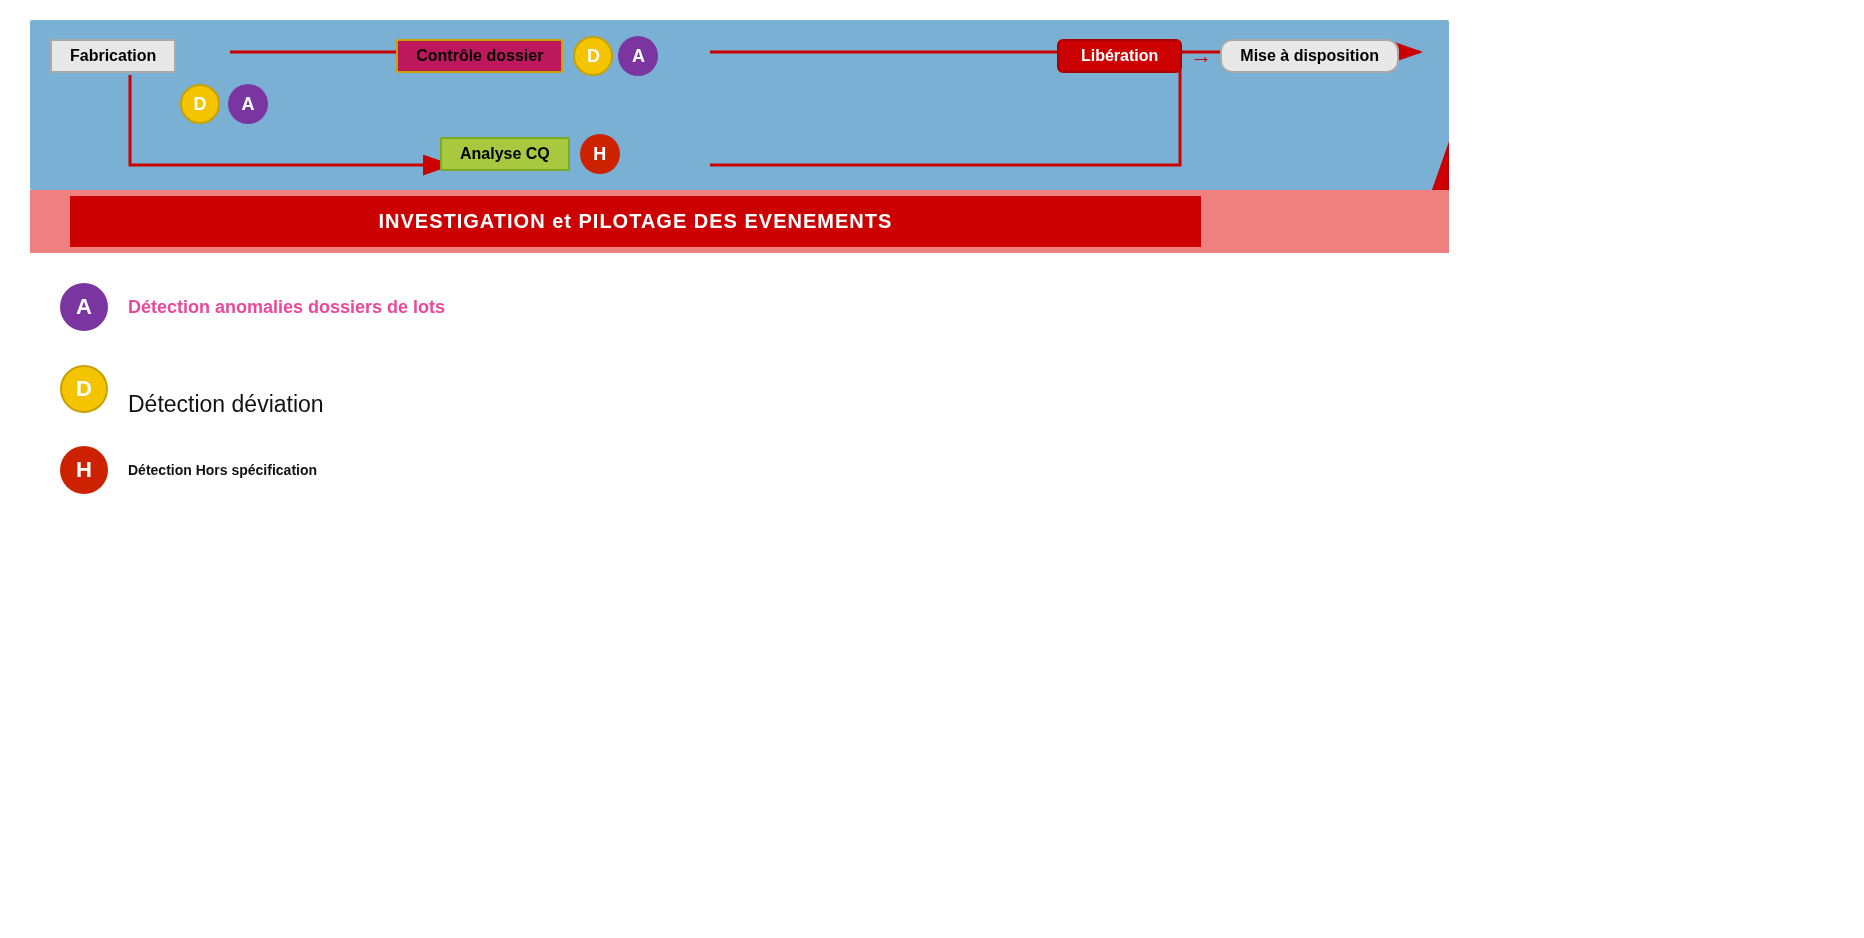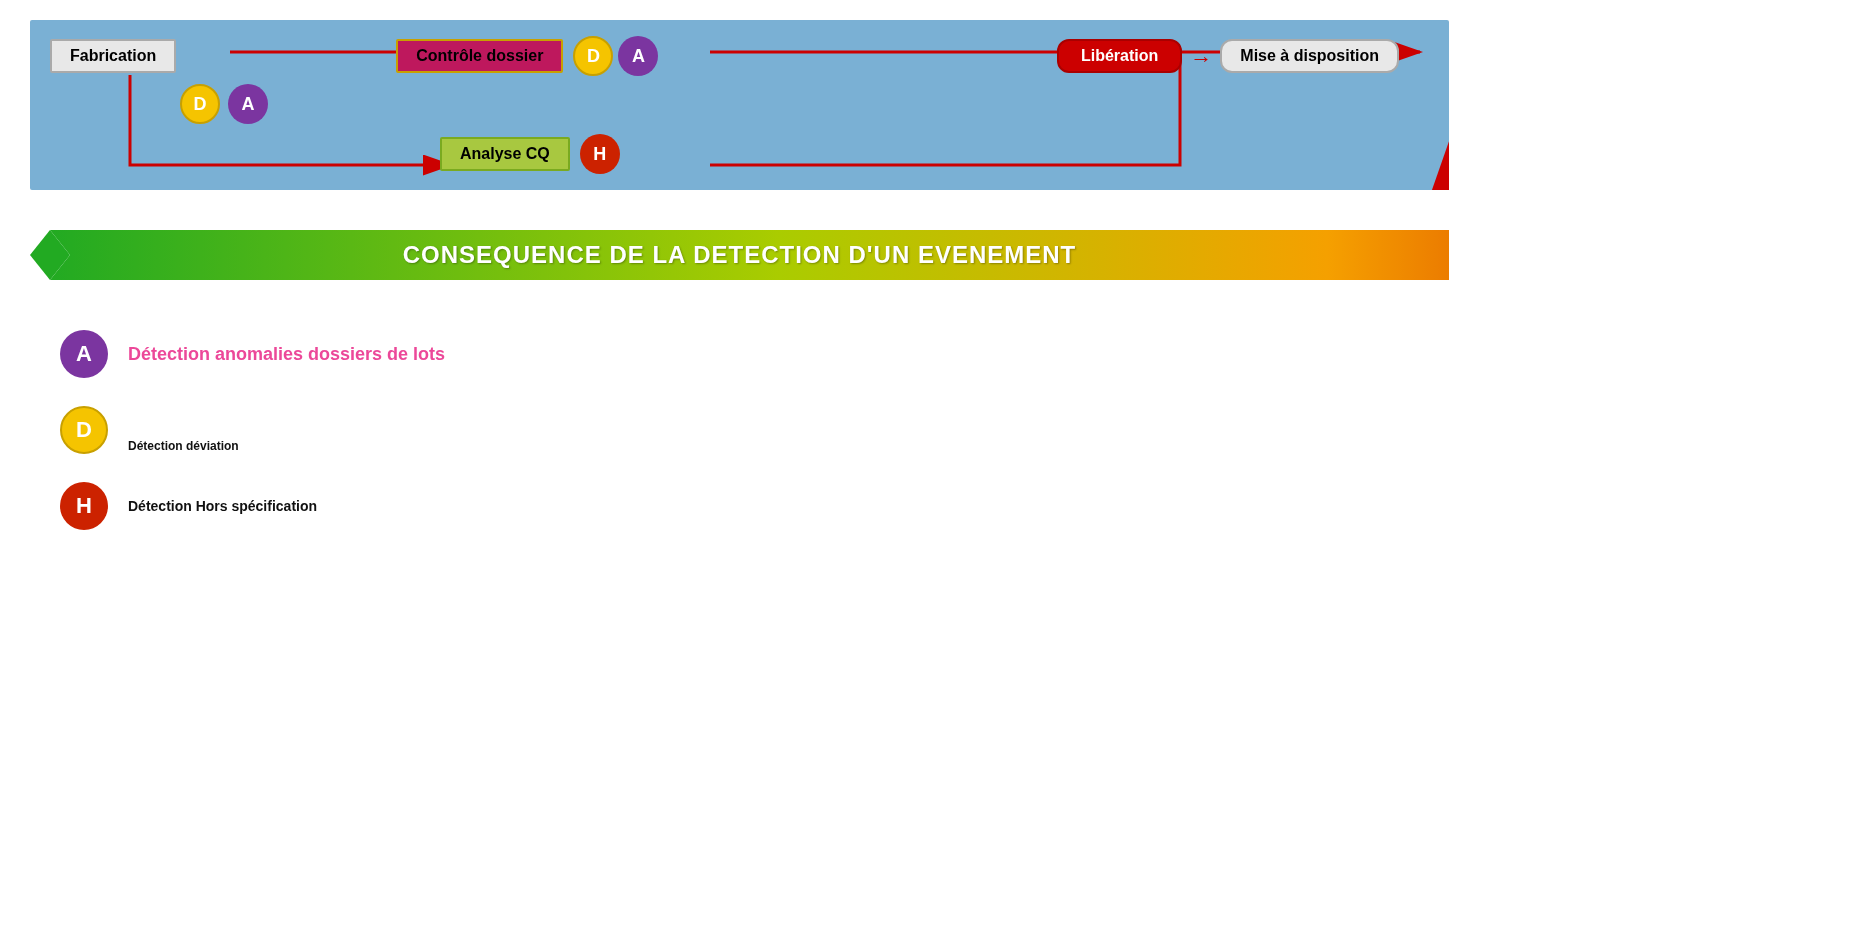--- a/index.html
+++ b/index.html
@@ -63,21 +63,21 @@
       <div style="margin-left:10px; width:40px;height:40px;border-radius:50%;background:#f5c400;display:flex;align-items:center;justify-content:center;font-size:18px;font-weight:700;color:white;border:2px solid #c8a000;">
         <span>D</span>
       </div>
 
       <div style="margin-left:5px; width:40px;height:40px;border-radius:50%;background:#7b35a0;display:flex;align-items:center;justify-content:center;font-size:18px;font-weight:700;color:white;">
         <span>A</span>
       </div>
 
       <div style="flex:1;"></div>
 
-      <div style="border:2px solid #aa0000; background:#cc0000; color:white; padding:6px 22px; font-size:16px; font-weight:700; border-radius:12px; white-space:nowrap;">
+      <div style="border:2px solid #aa0000; background:#cc0000; color:white; padding:6px 22px; font-size:16px; font-weight:700; border-radius:6px; white-space:nowrap;">
         <span>Libération</span>
       </div>
 
       <div style="margin:0 8px;color:#cc0000;font-size:22px;font-weight:700;">→</div>
 
       <div style="border:2px solid #aaa; background:#e8e8e8; padding:6px 18px; font-size:16px; font-weight:600; border-radius:12px; white-space:nowrap; margin-right:30px;">
         <span>Mise à disposition</span>
       </div>
     </div>
 
@@ -95,57 +95,42 @@
       <div style="border:2px solid #7aaa20; background:#a8c840; padding:6px 18px; font-size:16px; font-weight:600; border-radius:2px; white-space:nowrap;">
         <span>Analyse CQ</span>
       </div>
 
       <div style="margin-left:10px; width:40px;height:40px;border-radius:50%;background:#cc2200;display:flex;align-items:center;justify-content:center;font-size:18px;font-weight:700;color:white;">
         <span>H</span>
       </div>
     </div>
   </div>
 
+  <div style="background:#f08080; display:flex; align-items:center; justify-content:flex-start; padding: 6px 20px; position:relative;">
 
-  <div style="margin: 20px 0; position:relative; height:90px;">
-    <svg width="100%" height="90">
-
-      <defs>
-        <linearGradient id="arrowGrad" x1="0%" y1="0%" x2="100%" y2="0%">
-          <stop offset="0%" style="stop-color:#22aa22;stop-opacity:1"></stop>
-          <stop offset="40%" style="stop-color:#aacc00;stop-opacity:1"></stop>
-          <stop offset="70%" style="stop-color:#f5a000;stop-opacity:1"></stop>
-          <stop offset="100%" style="stop-color:#cc0000;stop-opacity:1"></stop>
-        </linearGradient>
-      </defs>
-
-      <polygon points="20,20 1780,20 1780,10 1844,45 1780,80 1780,70 20,70 40,45" fill="url(#arrowGrad)"></polygon>
-
-      <polygon points="20,20 40,45 20,70 0,45" fill="#22aa22"></polygon>
-    </svg>
-    
-    <div style="position:absolute;top:50%;left:50%;transform:translate(-50%,-50%);color:white;font-size:24px;font-weight:700;letter-spacing:1px;text-align:center;white-space:nowrap;z-index:2;text-shadow:1px 1px 2px rgba(0,0,0,0.3);">
-      <span>CONSEQUENCE DE LA DETECTION D'UN EVENEMENT</span>
+    <div style="background:#cc0000; color:white; font-size:20px; font-weight:700; letter-spacing:1px; padding:14px 0; width:82%; text-align:center; margin-left: 20px;">
+      <span>INVESTIGATION et PILOTAGE DES EVENEMENTS</span>
     </div>
   </div>
+
 
   <div style="margin: 30px 30px; display:flex; flex-direction:column; gap:28px;">
 
     <div style="display:flex;align-items:center;gap:20px;">
       <div style="width:48px;height:48px;border-radius:50%;background:#7b35a0;display:flex;align-items:center;justify-content:center;font-size:22px;font-weight:700;color:white;flex-shrink:0;">
         <span>A</span>
       </div>
       <span style="font-size:18px;font-weight:600;color:#ec4899;">Détection anomalies dossiers de lots</span>
     </div>
 
     <div style="display:flex;align-items:center;gap:20px;">
       <div style="width:48px;height:48px;border-radius:50%;background:#f5c400;display:flex;align-items:center;justify-content:center;font-size:22px;font-weight:700;color:white;flex-shrink:0;border:2px solid #c8a000;">
         <span>D</span>
       </div>
-      <span style="font-size:12px;font-weight:700;color:#111;margin-top:32px;">Détection déviation</span>
+      <span style="font-size:23px;font-weight:400;color:#111;margin-top:32px;">Détection déviation</span>
     </div>
 
     <div style="display:flex;align-items:center;gap:20px;">
       <div style="width:48px;height:48px;border-radius:50%;background:#cc2200;display:flex;align-items:center;justify-content:center;font-size:22px;font-weight:700;color:white;flex-shrink:0;">
         <span>H</span>
       </div>
       <span style="font-size:14px;font-weight:600;color:#111;">Détection Hors spécification</span>
     </div>
 
   </div>

